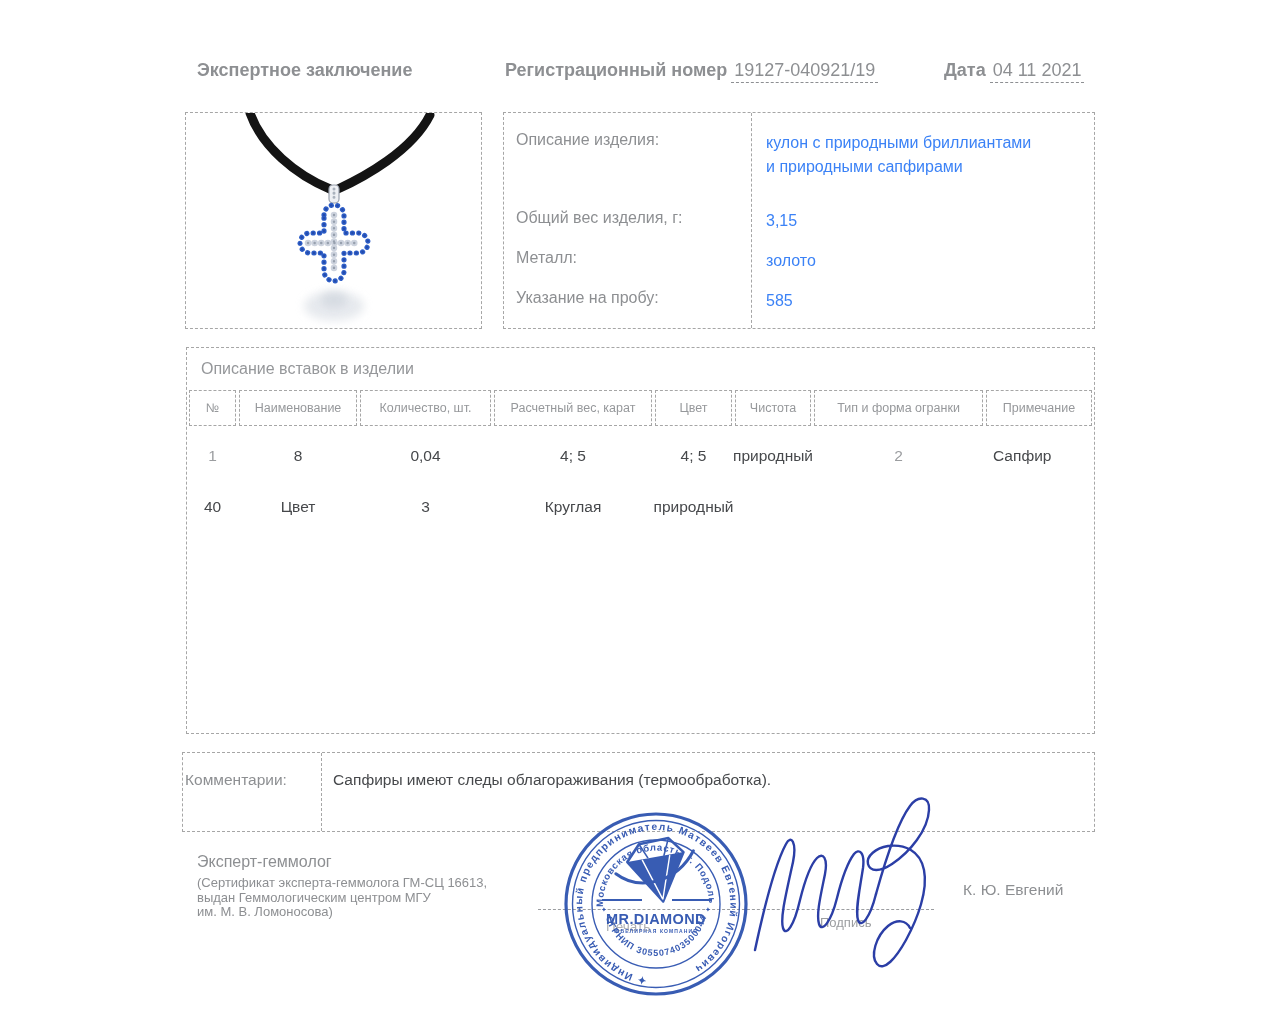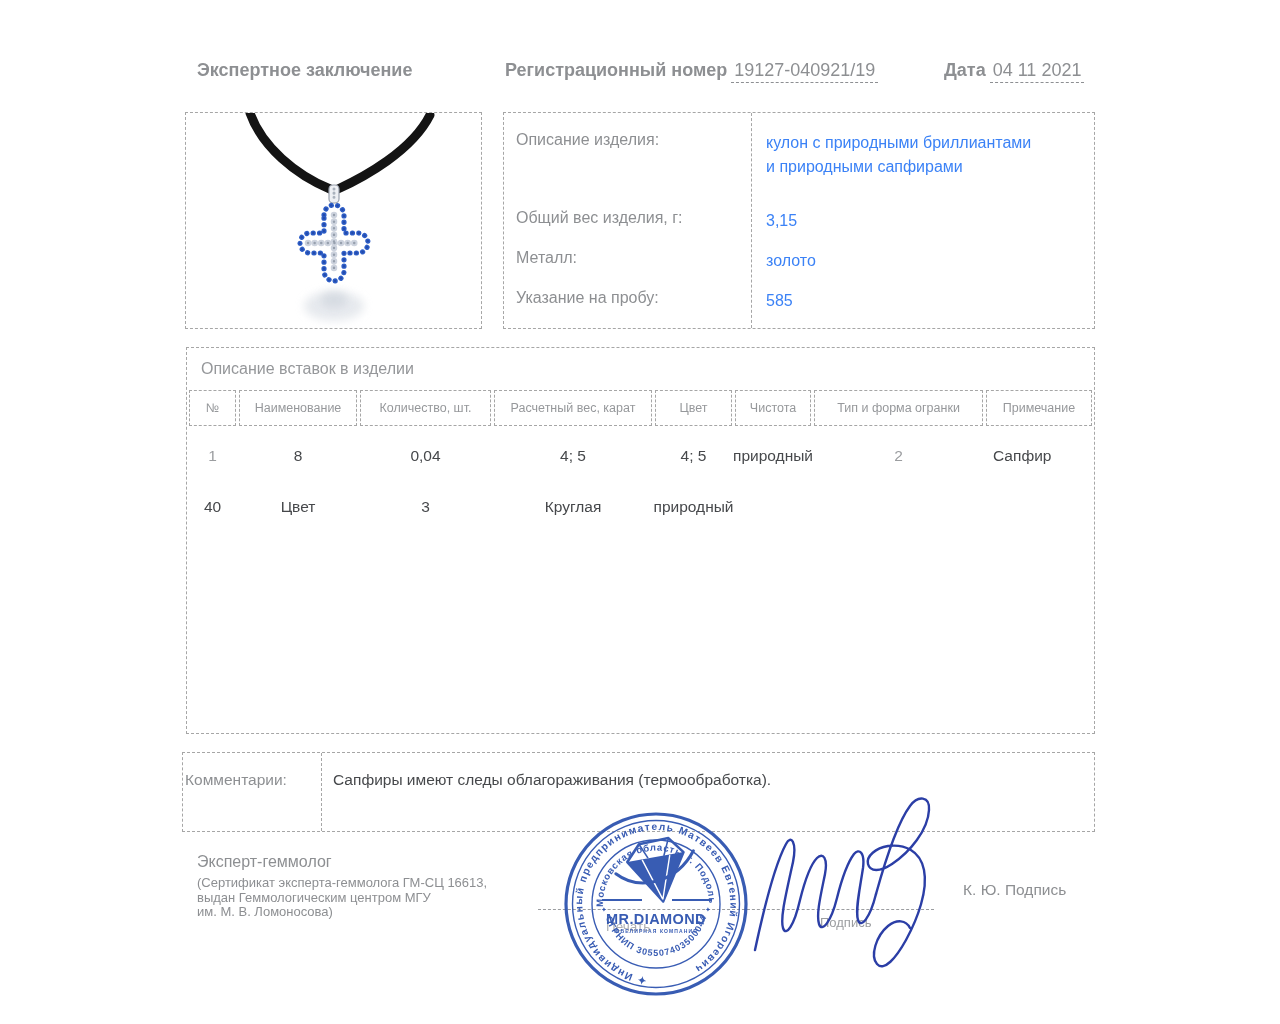--- a/index.html
+++ b/index.html
@@ -152,21 +152,21 @@
   </div>
 
   <div class="expert-title">Эксперт-геммолог</div>
   <div class="expert-cert">(Сертификат эксперта-геммолога ГМ-СЦ 16613,
 выдан Геммологическим центром МГУ
 им. М. В. Ломоносова)</div>
 
   <div class="sig-line"></div>
   <div class="pechat">Печать</div>
   <div class="podpis">Подпись</div>
-  <div class="expert-name">К. Ю. Подпись</div>
+  <div class="expert-name">К. Ю. Евгений</div>
 
   <svg class="stamp" viewBox="0 0 192 192">
     <defs>
       <path id="outerArc" d="M 87.0 169.4 A 74 74 0 1 1 99.9 169.9"></path>
       <path id="innerTopArc" d="M 43.1 98.8 A 53 53 0 1 1 148.9 98.8"></path>
       <path id="innerBottomArc" d="M 45.8 109.5 A 52 52 0 0 0 146.2 109.5"></path>
     </defs>
     <g stroke="#2a50ae" fill="none">
       <circle cx="96" cy="96" r="90" stroke-width="3.2"></circle>
       <circle cx="96" cy="96" r="83.5" stroke-width="1.4"></circle>

